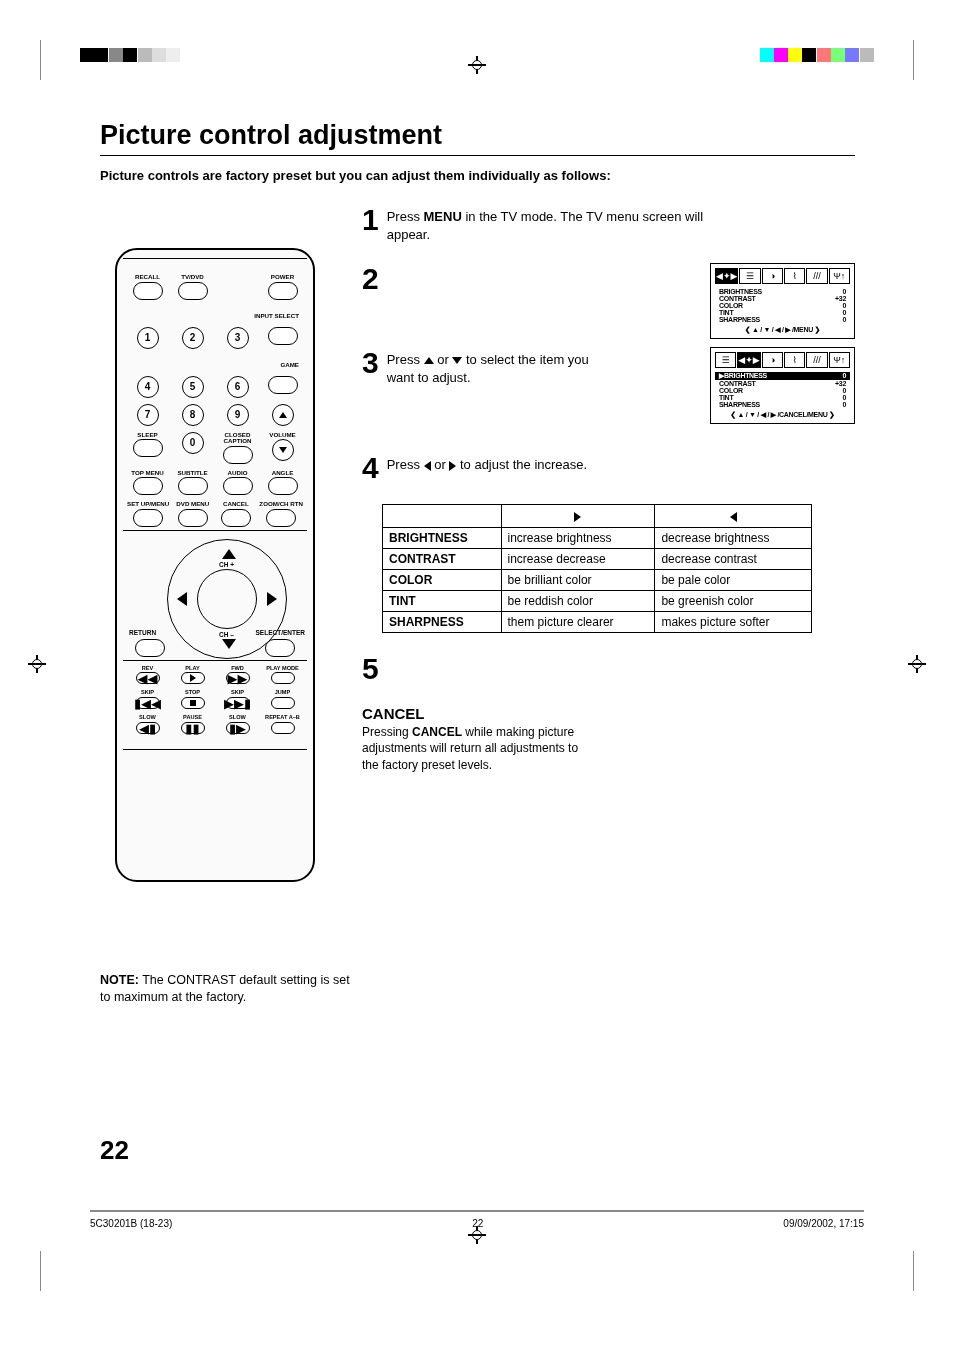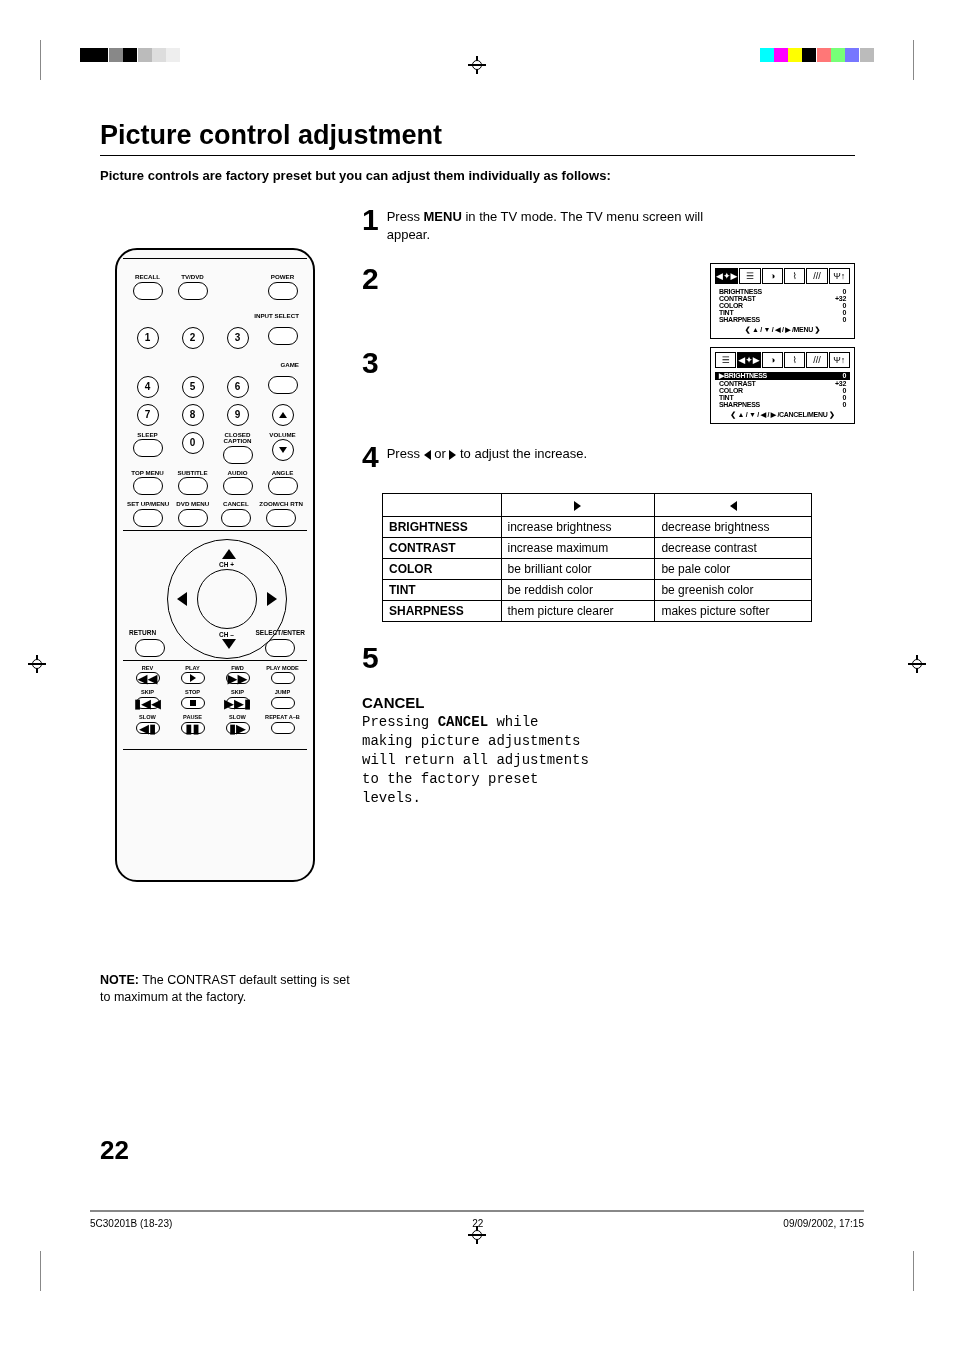--- a/index.html
+++ b/index.html
@@ -245,21 +245,21 @@
     text-align:left;
   }
   .adj-table th { font-weight:bold; }
   .adj-table thead td { text-align:center; font-size:14px; font-weight:bold; }
 
   .cancel-h {
     font-weight:bold;
     font-size:15px;
     margin: 6px 0 2px;
   }
-  .cancel-body { font-size:14px; line-height:1.35; max-width:235px;font-family:Liberation Mono, monospace; }
+  .cancel-body { font-size:12px; line-height:1.35; max-width:235px; }
 
   .note-block { margin-top: 90px; width:250px; font-size:12.5px; line-height:1.35; }
   .note-block .note-h { font-weight:bold;text-align:right; }
 
   .page-number {
     position:absolute;
     left:100px;
     top:1135px;
     font-size:26px;
     font-weight:bold;
@@ -602,20 +602,27 @@
                 <span>SHARPNESS</span>
                 <span>0</span>
               </div>
             </div>
           <div class="hint">❮ ▲ / ▼ / ◀ / ▶ /MENU ❯</div>
         </div>
       </div>
 
       <div class="step" style="margin-top:60px;">
         <div class="step-number">3</div>
+        <div class="step-body">
+          <span>Press </span>
+          <span class="tri-up-inline"></span>
+          <span> or </span>
+          <span class="tri-down-inline"></span>
+          <span> to select the item you want to adjust.</span>
+        </div>
         <div class="osd" style="top:-4px;">
           <div class="tabs">
             <div class="tab">☰</div>
             <div class="tab sel">◀✦▶</div>
             <div class="tab">◑</div>
             <div class="tab">⌇</div>
             <div class="tab">///</div>
             <div class="tab">Ψ↑</div>
           </div>
           <div id="osd2-list">
@@ -664,21 +671,21 @@
           </tr>
         </thead>
         <tbody id="adj-body">
             <tr>
               <th>BRIGHTNESS</th>
               <td>increase brightness</td>
               <td>decrease brightness</td>
             </tr>
             <tr>
               <th>CONTRAST</th>
-              <td>increase maximum</td>
+              <td>increase decrease</td>
               <td>decrease contrast</td>
             </tr>
             <tr>
               <th>COLOR</th>
               <td>be brilliant color</td>
               <td>be pale color</td>
             </tr>
             <tr>
               <th>TINT</th>
               <td>be reddish color</td>

